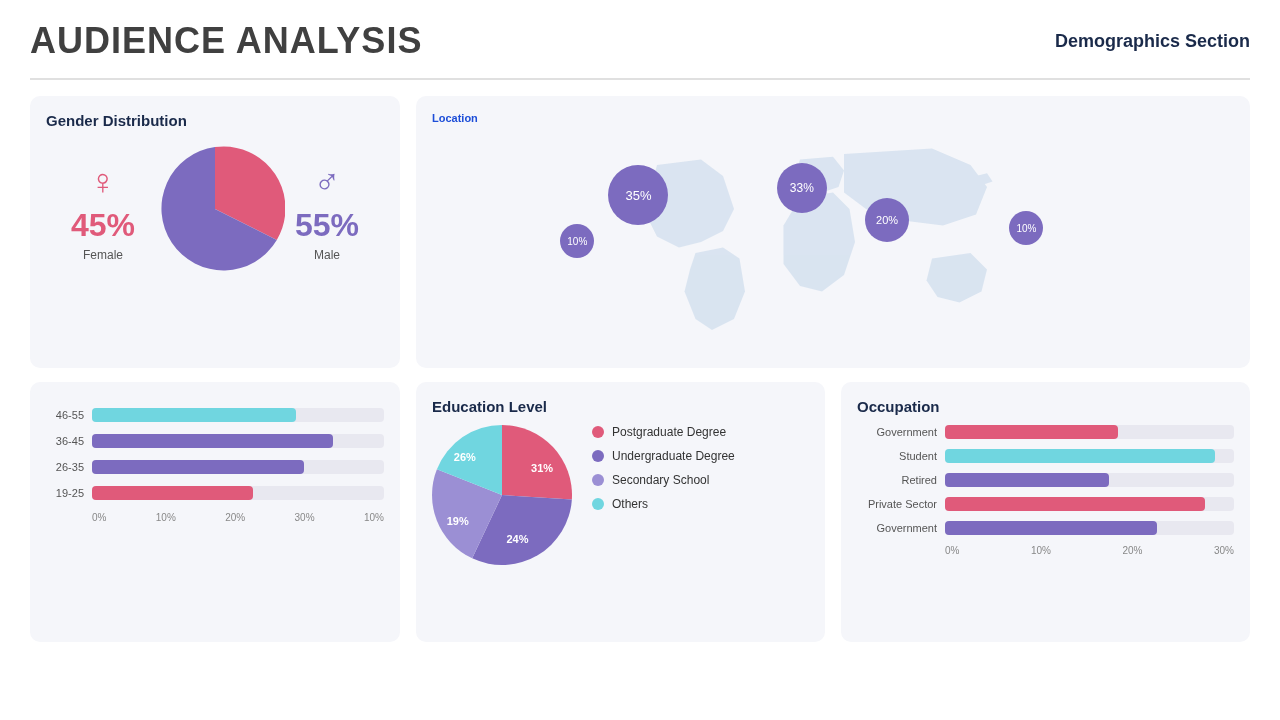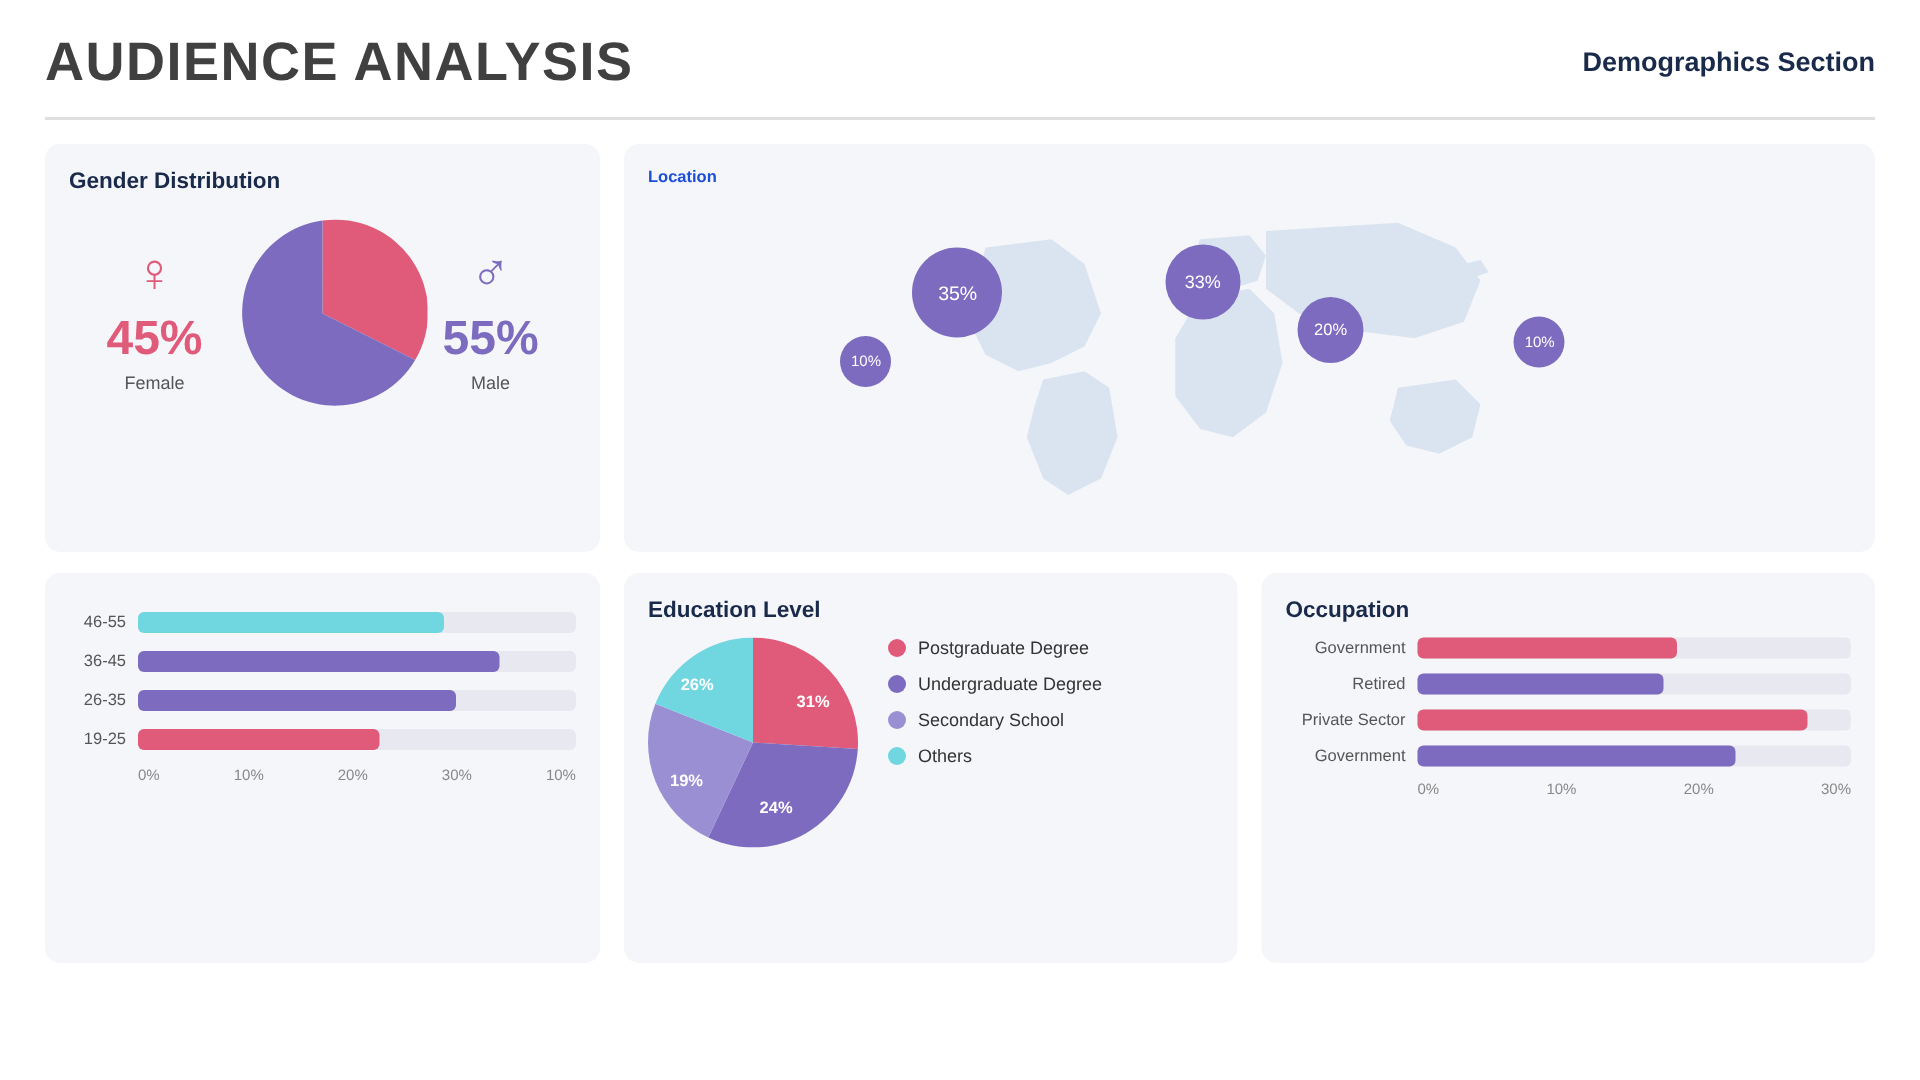--- a/index.html
+++ b/index.html
@@ -379,20 +379,26 @@
   <div class="card occ-card">
     <div class="card-title">Occupation</div>
     <div id="occ-bars" style="margin-top:10px;">
         <div class="occ-bar-row">
     <span class="occ-bar-label">Government</span>
     <div class="occ-bar-track">
       <div class="occ-bar-fill" style="width:60%;background:#e05a7a;"></div>
     </div>
   </div>
         <div class="occ-bar-row">
+    <span class="occ-bar-label">Student</span>
+    <div class="occ-bar-track">
+      <div class="occ-bar-fill" style="width:93.33333333333333%;background:#70d6e0;"></div>
+    </div>
+  </div>
+        <div class="occ-bar-row">
     <span class="occ-bar-label">Retired</span>
     <div class="occ-bar-track">
       <div class="occ-bar-fill" style="width:56.666666666666664%;background:#7c6bbf;"></div>
     </div>
   </div>
         <div class="occ-bar-row">
     <span class="occ-bar-label">Private Sector</span>
     <div class="occ-bar-track">
       <div class="occ-bar-fill" style="width:90%;background:#e05a7a;"></div>
     </div>

